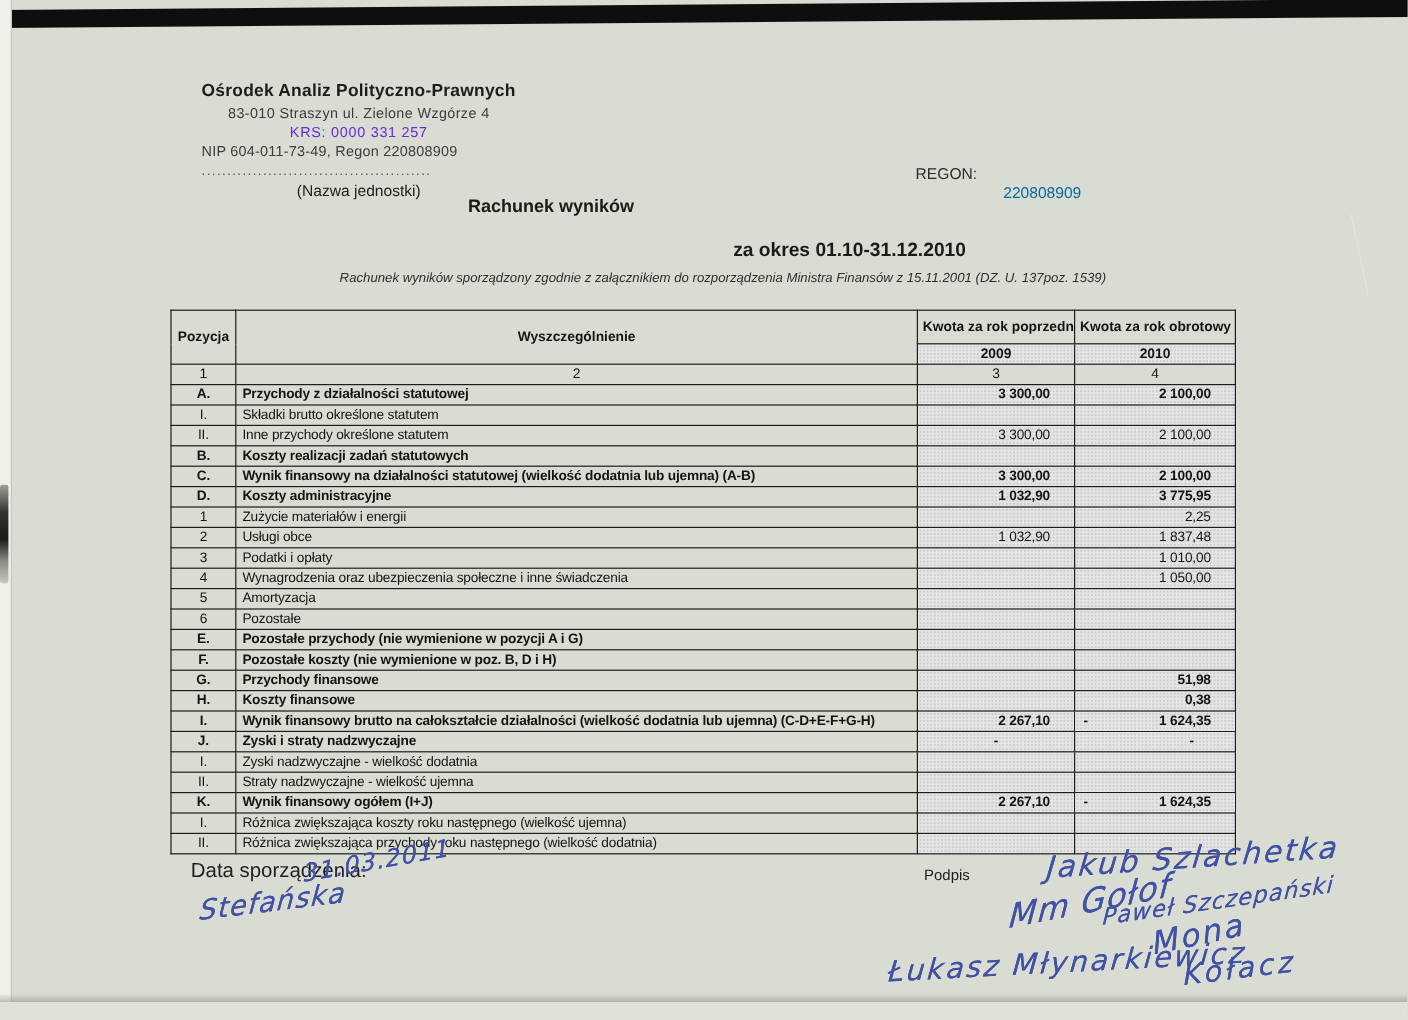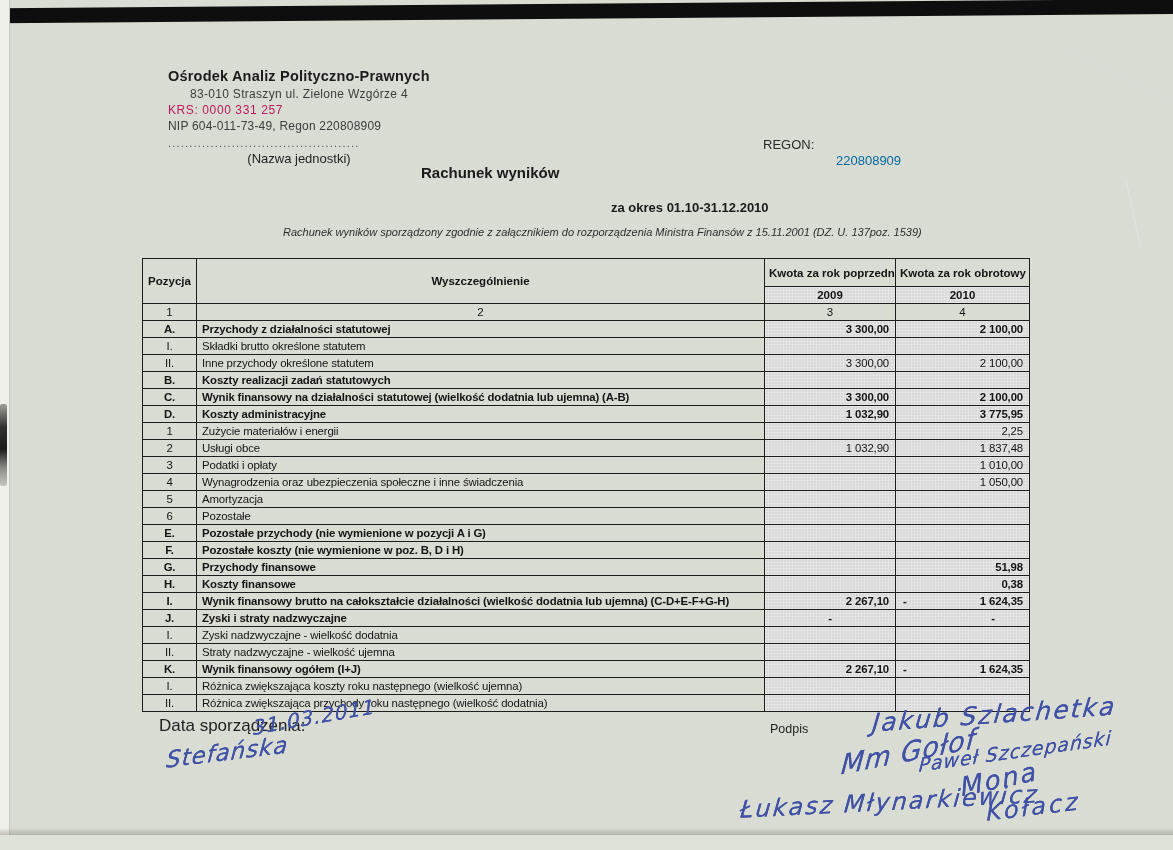--- a/index.html
+++ b/index.html
@@ -18,44 +18,44 @@
   .edge-bottom{position:absolute;left:0;bottom:0;width:1173px;height:15px;background:#dfe2d6;}
   .page-shadow{position:absolute;left:0;bottom:15px;width:1173px;height:7px;
     background:linear-gradient(180deg,rgba(150,150,138,0) 0%,rgba(140,140,128,.5) 100%);}
   .crease1{position:absolute;left:1058px;top:78px;width:135px;height:1px;background:#dddeda;transform:rotate(27deg);}
   .crease2{position:absolute;left:1098px;top:212px;width:70px;height:1px;background:#e2e3df;transform:rotate(78deg);}
 
   
   .stamp{position:absolute;left:148px;top:68px;width:262px;margin-left:20px;}
   .stamp .org{font-size:14.5px;font-weight:bold;color:#1c1c1c;letter-spacing:.2px;}
   .stamp .addr{font-size:12px;color:#3c3c3c;text-align:center;margin-top:3px;letter-spacing:.3px;}
-  .stamp .krs{font-size:12px;color:#be185d;text-align:left;margin-top:2px;letter-spacing:.6px;}
+  .stamp .krs{font-size:12px;color:#6d28d9;text-align:center;margin-top:2px;letter-spacing:.6px;}
   .stamp .nip{font-size:12px;color:#3c3c3c;margin-top:2px;letter-spacing:.2px;}
   .stamp .dots{font-size:11px;color:#555;margin-top:4px;letter-spacing:1.2px;white-space:nowrap;}
   .stamp .unit{font-size:13px;color:#222;margin-top:2px;text-align:center;}
 
   .regon-label{position:absolute;left:763px;top:137px;font-size:13px;color:#2a2a2a;}
   .regon-value{position:absolute;left:836px;top:153px;font-size:13px;color:#0369a1;}
 
-  .title{position:absolute;left:421px;top:164px;font-size:15px;font-weight:bold;color:#1a1a1a;}
-  .period{position:absolute;left:611px;top:200px;font-size:13px;font-weight:bold;color:#1a1a1a;}
+  .title{position:absolute;left:390px;top:164px;font-size:15px;font-weight:bold;color:#1a1a1a;}
+  .period{position:absolute;left:611px;top:200px;font-size:16px;font-weight:bold;color:#1a1a1a;}
   .subtitle{position:absolute;left:283px;top:226px;font-size:11px;font-style:italic;color:#2e2e2e;}
 
   
   table.tbl{position:absolute;left:142px;top:258px;width:887px;border-collapse:collapse;table-layout:fixed;}
   .tbl th,.tbl td{border:1px solid #1d1d1d;padding:0 4px;color:#141414;overflow:hidden;white-space:nowrap;}
   .tbl thead th{font-size:11.5px;font-weight:bold;text-align:center;vertical-align:middle;}
   .h1 th{height:27px;}
   .h2 th{height:16px;font-size:12px;}
   .h3 td{height:16px;font-size:11.5px;text-align:center;font-weight:normal;}
   .tbl tbody tr{height:17px;}
   .tbl tbody td{font-size:11.4px;line-height:16px;letter-spacing:-0.15px;}
   td.pos{text-align:center;}
   td.lbl{text-align:left;padding-left:5px;}
-  td.val{text-align:right;padding-right:6px;}
+  td.val{text-align:right;padding-right:20px;}
   td.dashc{text-align:center;}
   td.dashr{text-align:right;padding-right:34px;}
   .bold{font-weight:bold;}
   .shade{
     background-color:#e4e4e4;
     background-image:radial-gradient(#b4b4b4 24%,rgba(0,0,0,0) 26%);
     background-size:3px 3px;
   }
   td.negcell{position:relative;}
   td.negcell .minus{position:absolute;left:7px;top:0;}

